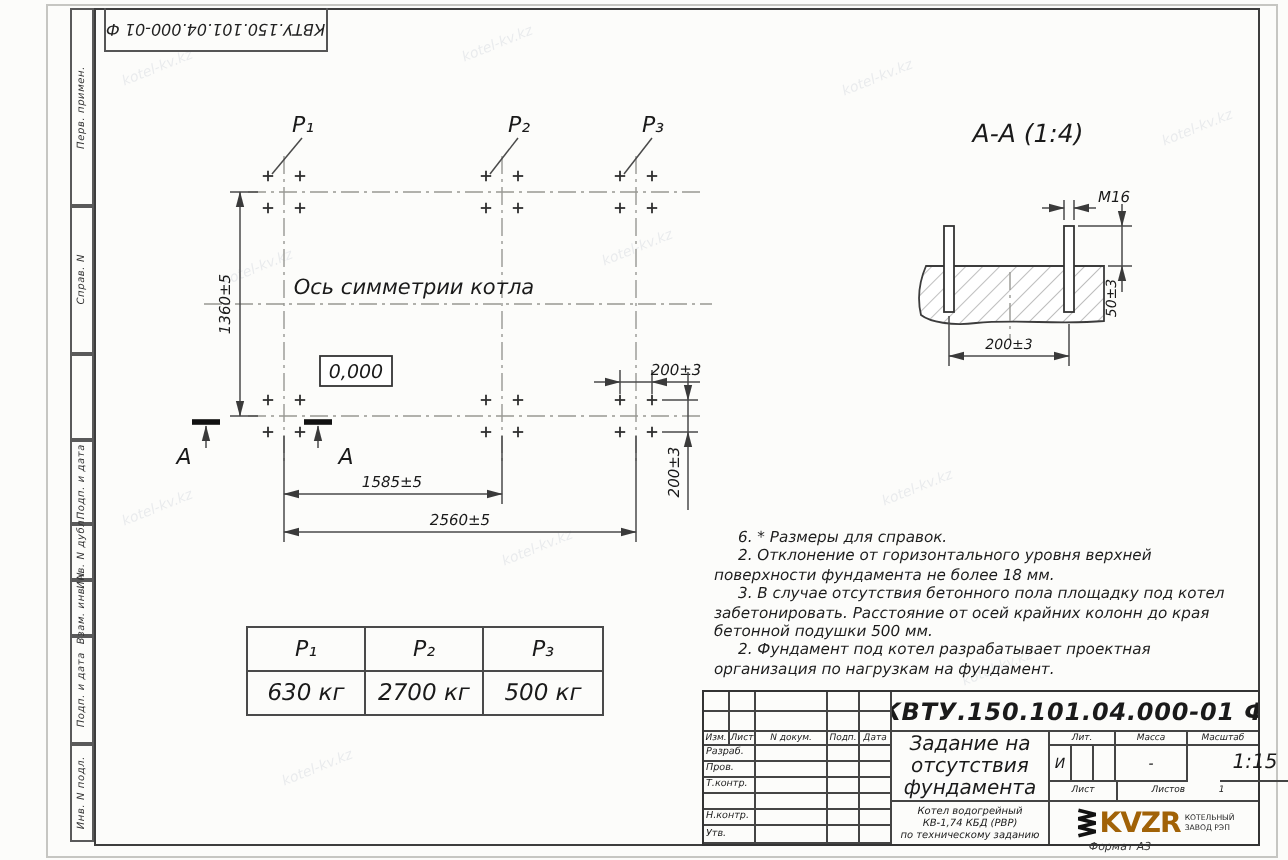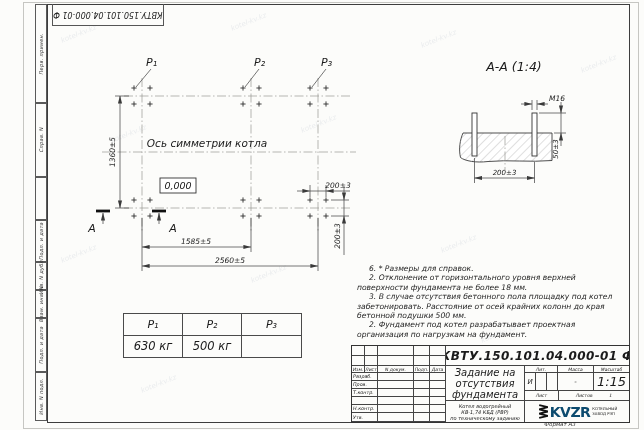--- a/index.html
+++ b/index.html
@@ -42,21 +42,21 @@
   .tb{position:absolute;left:351px;top:345px;width:277px;height:76px;border:1.3px solid #333;
       box-sizing:content-box;font-style:italic;}
   .tb .cell{position:absolute;box-sizing:border-box;border-right:1px solid #444;border-bottom:1px solid #444;
       display:flex;align-items:center;justify-content:center;overflow:hidden;}
   .tb .lbl{justify-content:flex-start;padding-left:1px;}
   .t45{font-size:4.5px;}
   .t48{font-size:4.8px;}
   .doc-num{font-size:12px;font-weight:bold;letter-spacing:.4px;white-space:nowrap;}
   .tb-title{flex-direction:column;font-size:10px;line-height:11px;}
   .tb-sub{flex-direction:column;font-size:5px;line-height:6px;}
-  .kvzr{font-weight:bold;font-size:14px;font-style:normal;letter-spacing:-.5px;color:#0c4a6e;}
+  .kvzr{font-weight:bold;font-size:14px;font-style:normal;letter-spacing:-.5px;color:#a16207;}
   .kv-desc{display:flex;flex-direction:column;font-size:3.8px;line-height:4.6px;font-style:normal;color:#222;margin-left:2px;}
   .fmt{position:absolute;left:518px;top:421px;width:84px;text-align:center;font-size:5.5px;font-style:italic;color:#333;}
 </style>
 </head>
 <body>
 
 <div class="page">
 
   <span class="wm" style="left:60px;top:30px">kotel-kv.kz</span>
   <span class="wm" style="left:230px;top:18px">kotel-kv.kz</span>
@@ -253,20 +253,21 @@
       <line class="dim" x1="44.5" y1="128" x2="104.5" y2="128" marker-start="url(#arw2)" marker-end="url(#arw2)"></line>
       <text x="74.5" y="124.5" font-size="7" text-anchor="middle">200±3</text>
     </g>
   </svg>
 
   <div class="load-table">
     <div class="c hd">P₁</div>
     <div class="c hd">P₂</div>
     <div class="c hd">P₃</div>
     <div class="c">630 кг</div>
+    <div class="c">2700 кг</div>
     <div class="c">500 кг</div>
   </div>
 
   <div class="notes">
     <div>6. * Размеры для справок.</div>
     <div>2. Отклонение от горизонтального уровня верхней поверхности фундамента не более 18 мм.</div>
     <div>3. В случае отсутствия бетонного пола площадку под котел забетонировать. Расстояние от осей крайних колонн до края бетонной подушки 500 мм.</div>
     <div>2. Фундамент под котел разрабатывает проектная организация по нагрузкам на фундамент.</div>
   </div>
 
@@ -328,21 +329,21 @@
       <span>по техническому заданию</span>
     </div>
 
     <div class="cell t45" style="left:173px;top:20px;width:33px;height:7px">Лит.</div>
     <div class="cell t45" style="left:206px;top:20px;width:36px;height:7px">Масса</div>
     <div class="cell t45" style="left:242px;top:20px;width:35px;height:7px;border-right:none">Масштаб</div>
     <div class="cell" style="left:173px;top:27px;width:11px;height:18px;font-size:7px">И</div>
     <div class="cell" style="left:184px;top:27px;width:11px;height:18px"></div>
     <div class="cell" style="left:195px;top:27px;width:11px;height:18px"></div>
     <div class="cell" style="left:206px;top:27px;width:36px;height:18px;font-size:7px">-</div>
-    <div class="cell" style="left:242px;top:27px;width:35px;height:18px;font-size:13px;border-right:none">1:15</div>
+    <div class="cell" style="left:258px;top:27px;width:35px;height:18px;font-size:10px;border-right:none">1:15</div>
 
     <div class="cell t45" style="left:173px;top:45px;width:34px;height:10px">Лист</div>
     <div class="cell t45" style="left:207px;top:45px;width:70px;height:10px;border-right:none;justify-content:space-evenly">
       <span>Листов</span>
       <span>1</span>
     </div>
 
     <div class="cell" style="left:173px;top:55px;width:104px;height:21px;border-right:none;border-bottom:none">
       <svg width="13" height="15" viewBox="0 0 12 14" style="position:static">
         <path d="M2,1 L10,3 L2,5 L10,7 L2,9 L10,11 L2,13" stroke="#111" stroke-width="1.7" fill="none"></path>

